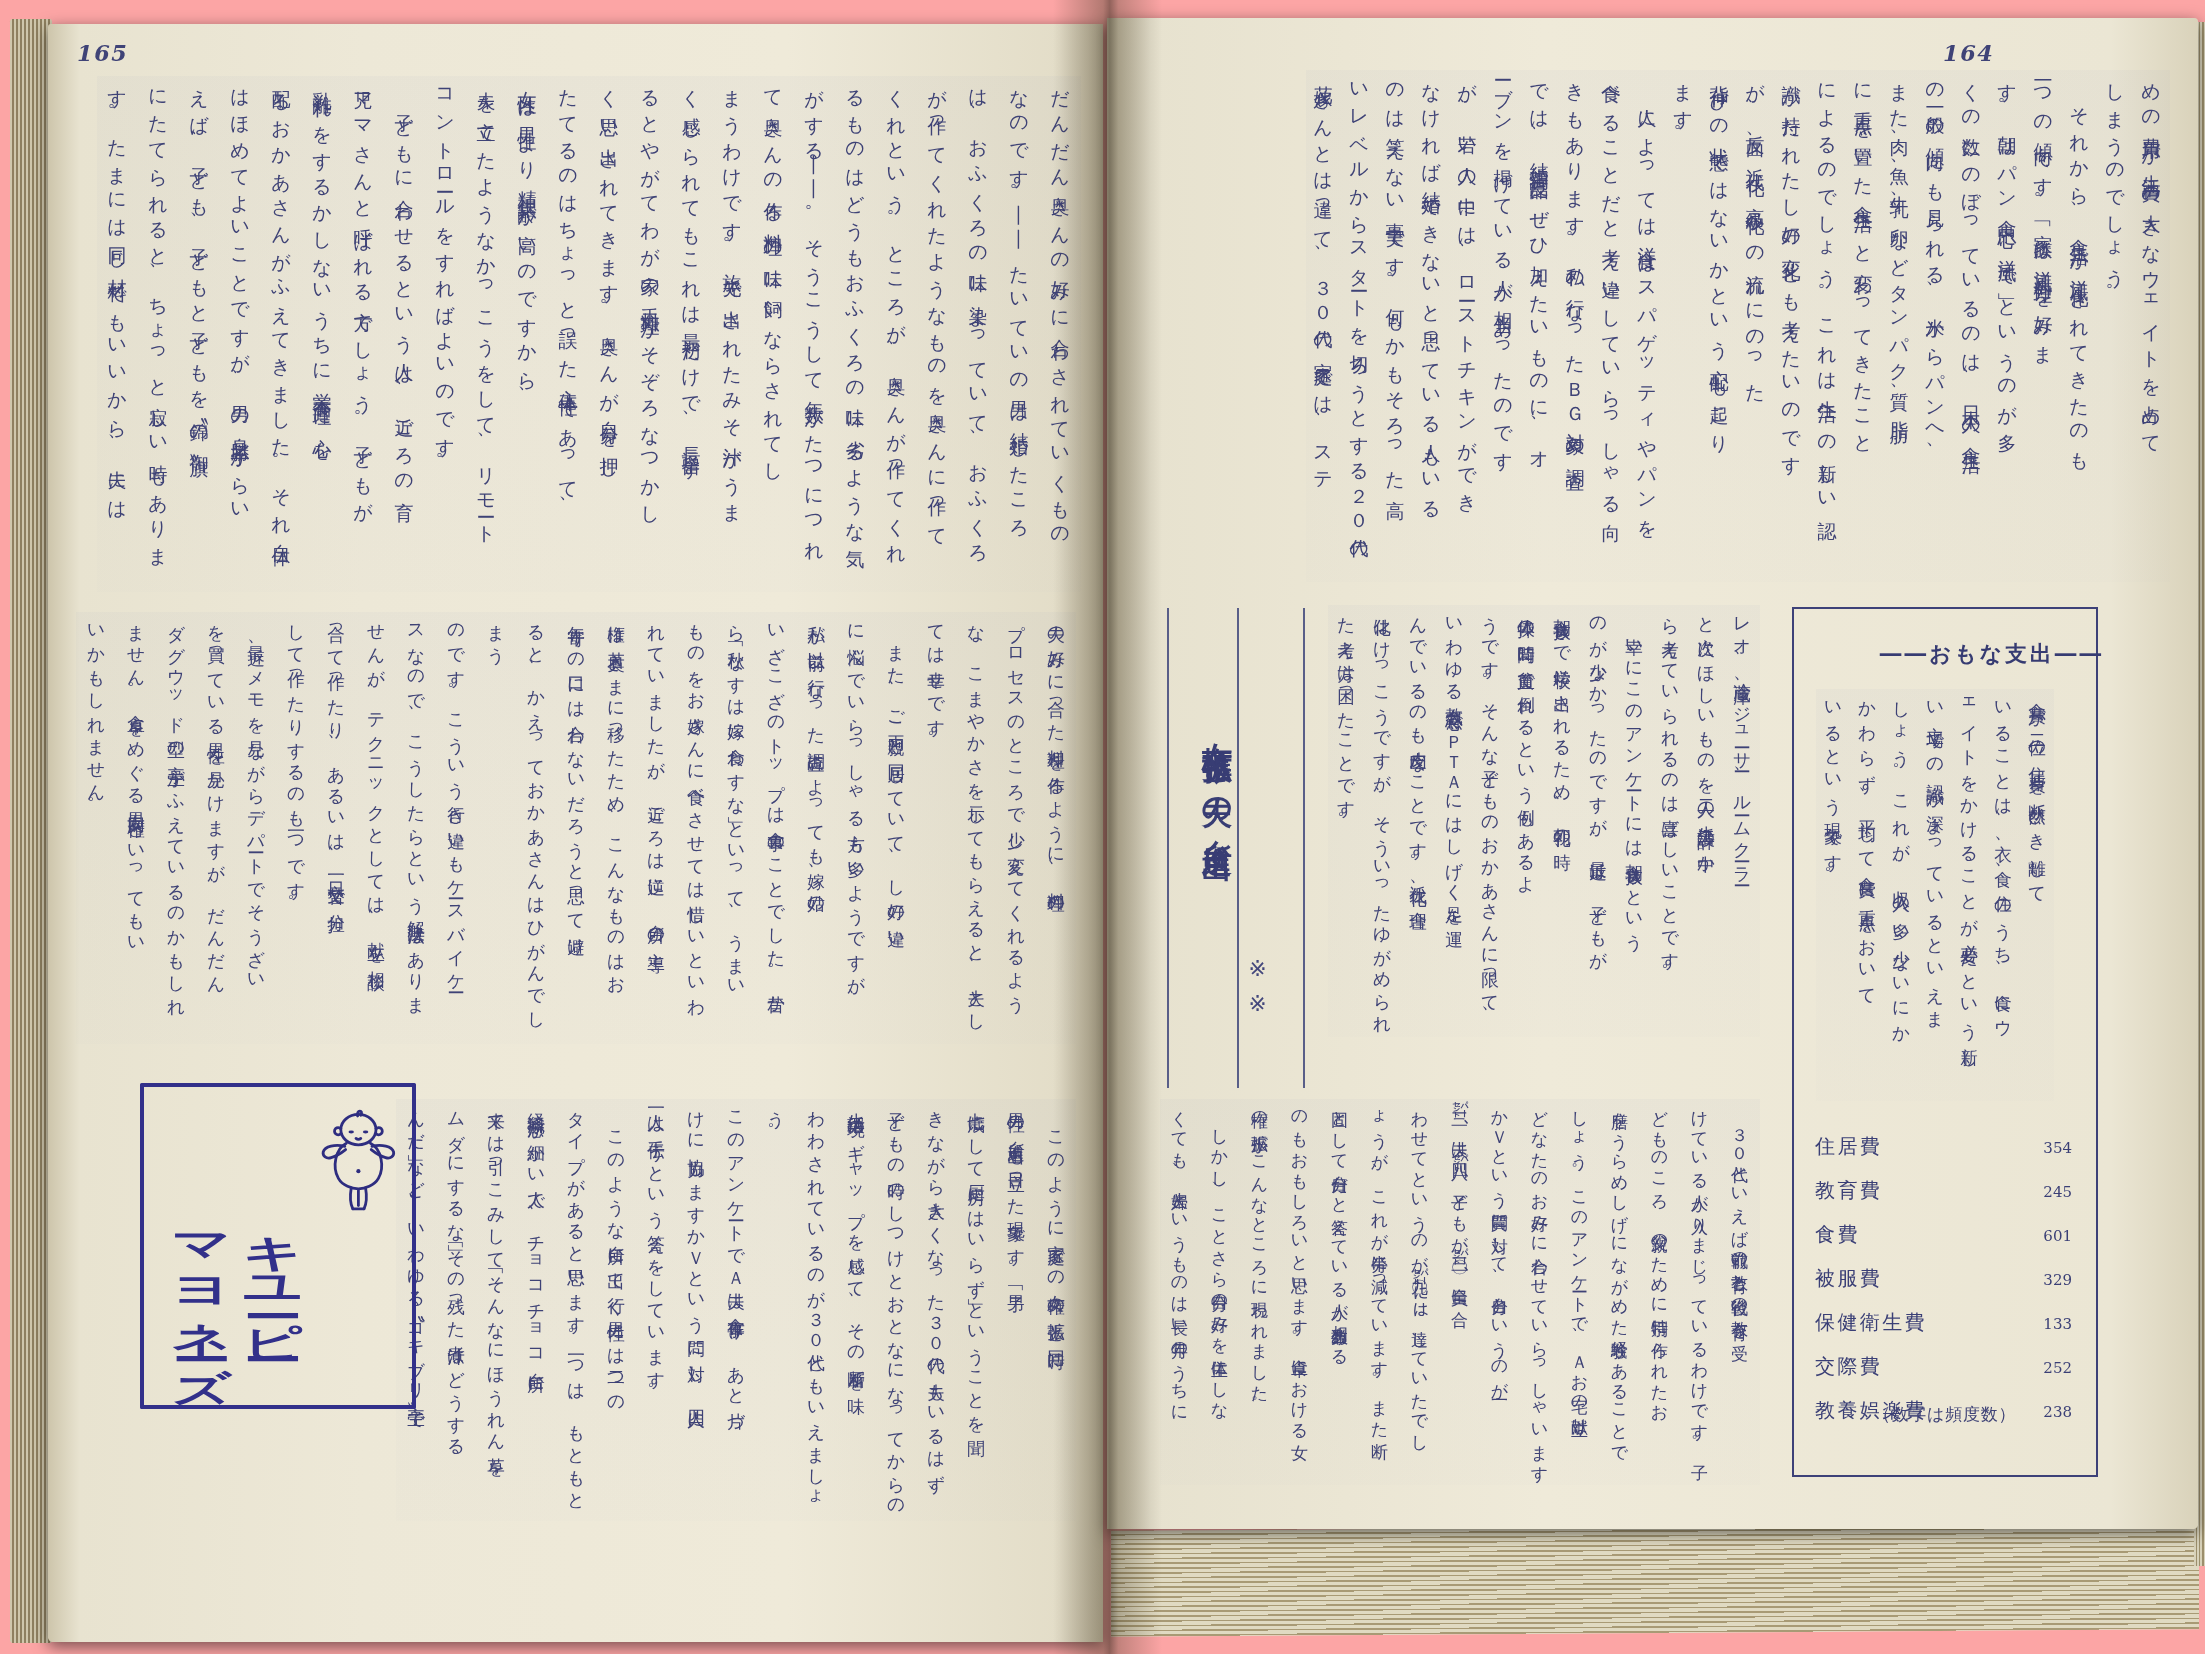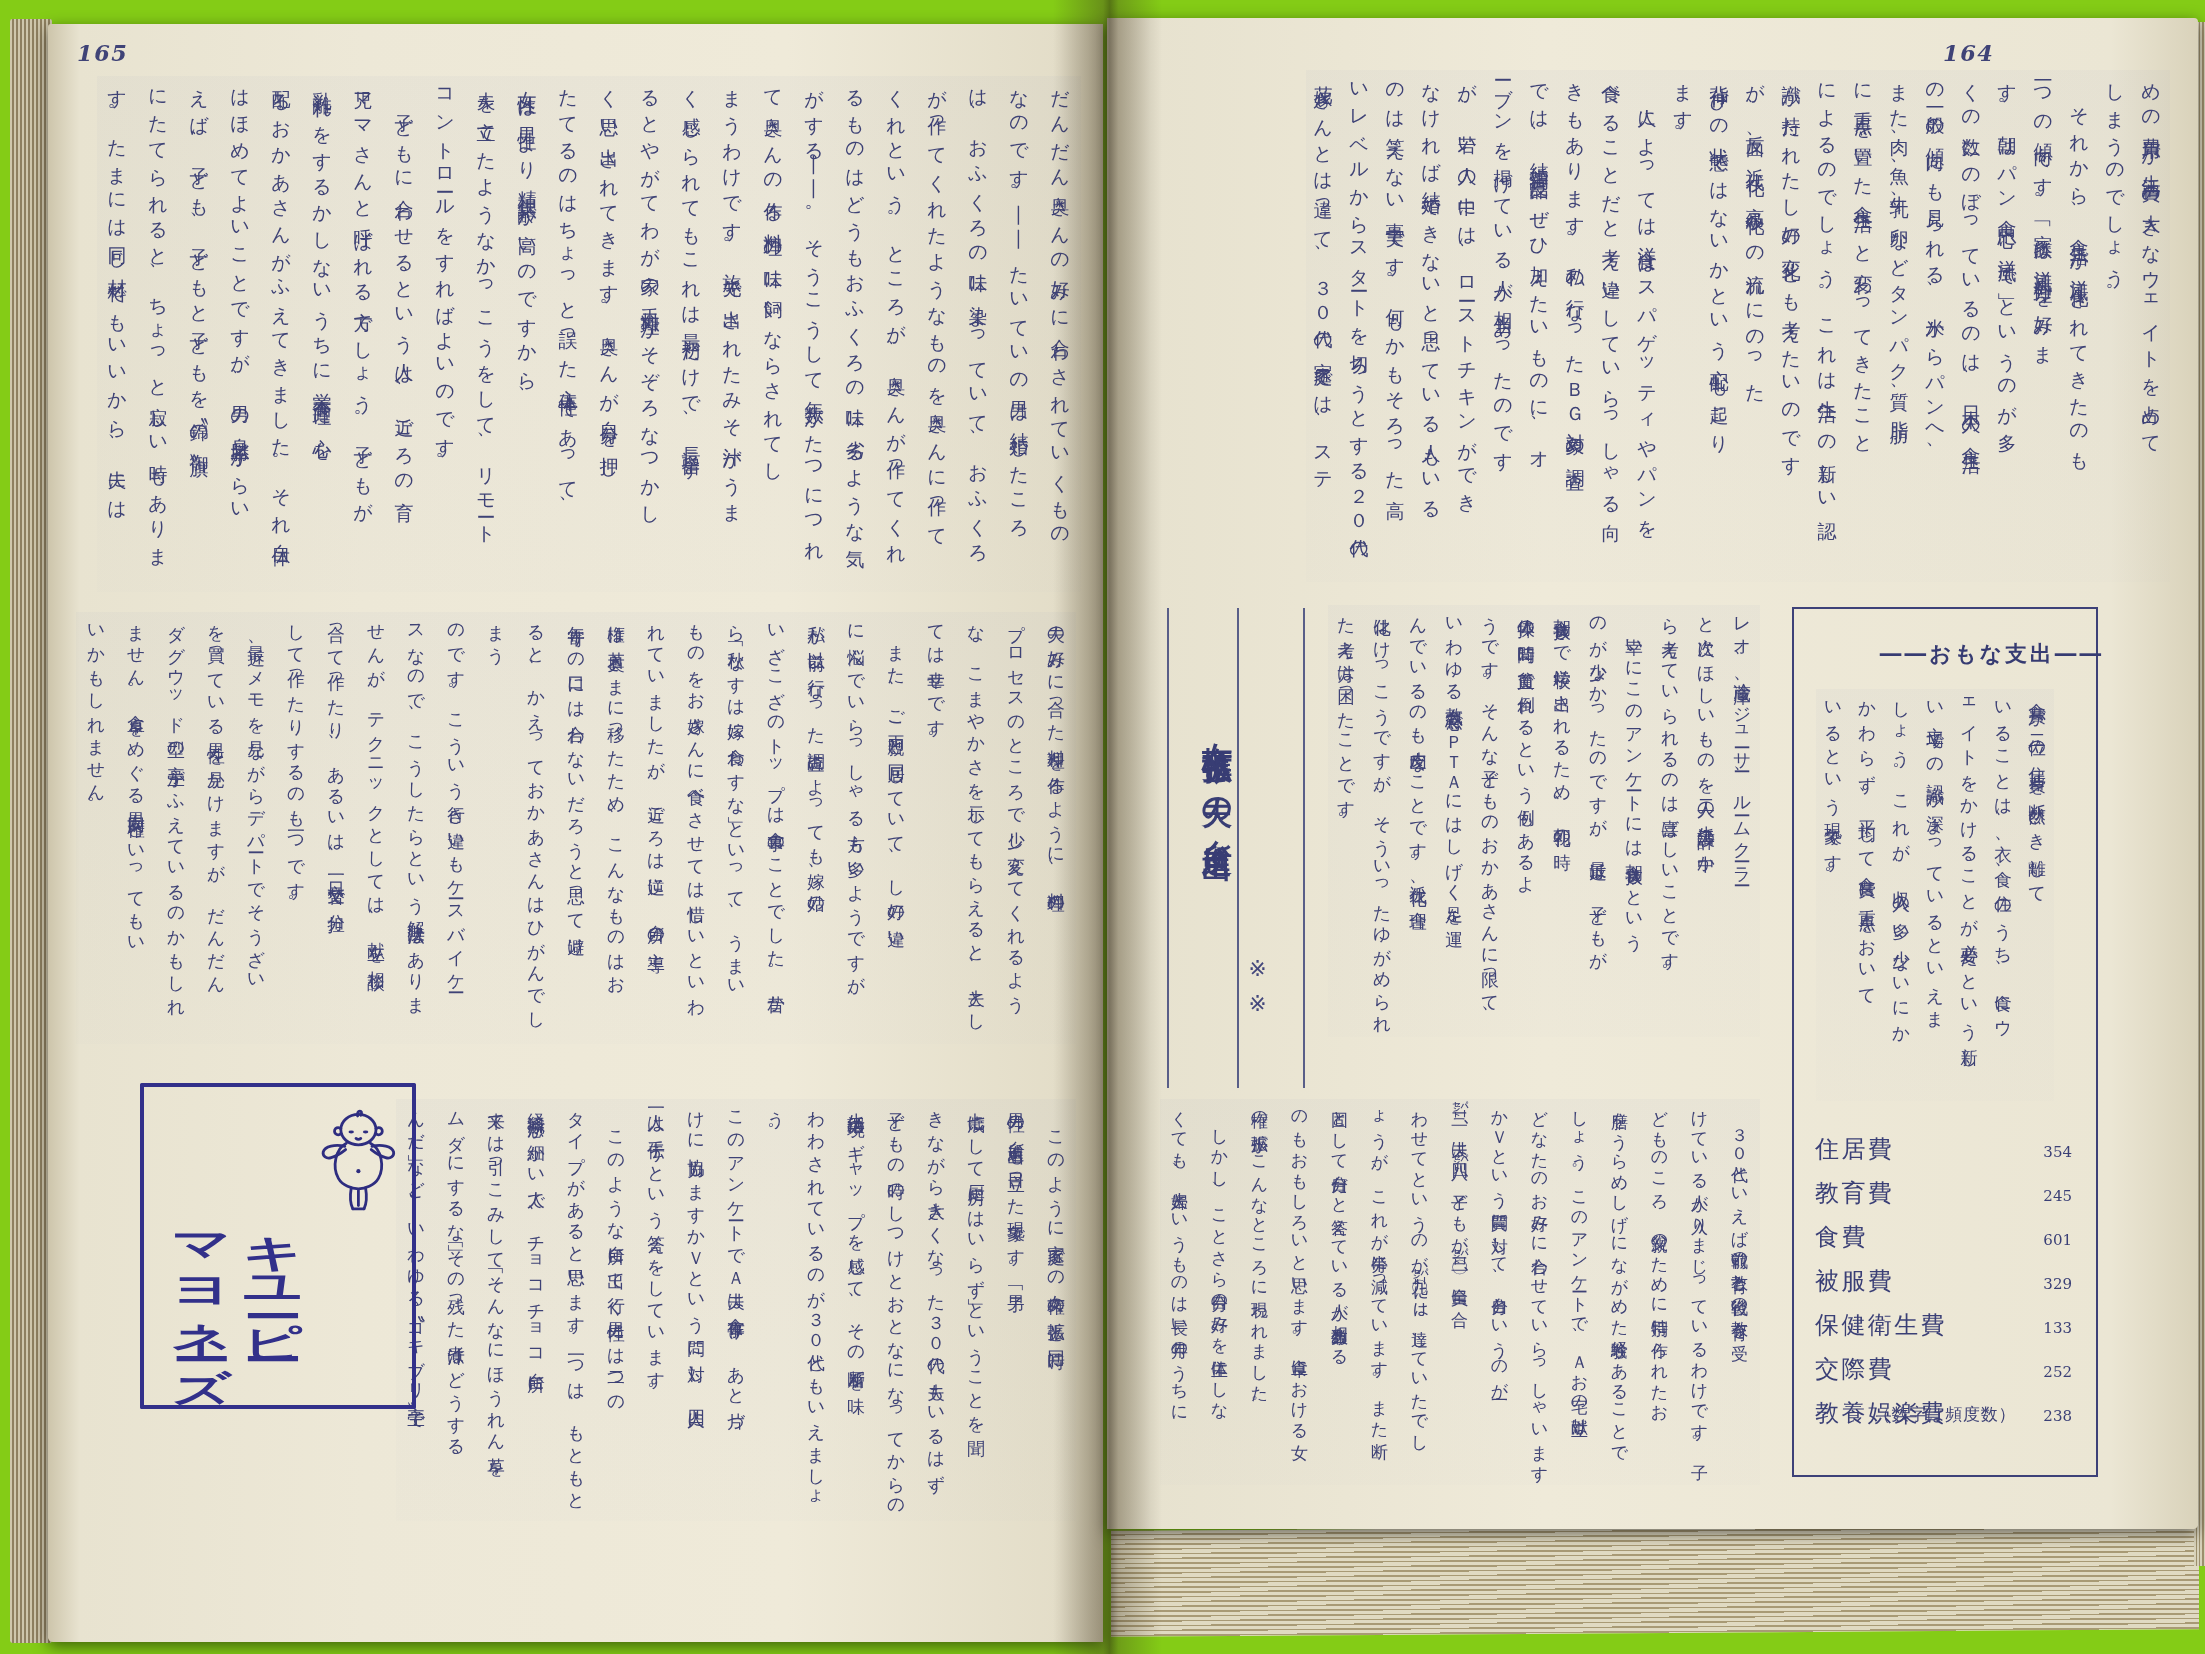--- a/index.html
+++ b/index.html
@@ -1,16 +1,16 @@
 <!DOCTYPE html>
 <html lang="ja" style="font-size:12.8px"><head>
 <meta charset="utf-8">
 <style>
   html,body{margin:0;padding:0;background:#17150e;}
-  #stage{position:relative;width:2205px;height:1655px;background:#84cc16;overflow:hidden;
+  #stage{position:relative;width:2205px;height:1655px;background:#fca5a5;overflow:hidden;
          font-family:"DejaVu Sans",sans-serif;}
   
   .stack{position:absolute;}
   .stack-left{left:9.6px;top:19px;width:42px;height:1624px;
     background:repeating-linear-gradient(90deg,#cfc7ac 0 2.4px,#8e8060 2.4px 4px);border-radius:2.4px;}
   .stack-bottom-right{left:1111px;top:1527px;width:1088px;height:106px;
     background:repeating-linear-gradient(180deg,#e0dac2 0 3.2px,#a89a75 3.2px 4.8px);
     transform:skewY(-0.4deg);}
   .stack-right{left:2194px;top:22.4px;width:11.2px;height:1544px;
     background:repeating-linear-gradient(90deg,#d8d2ba 0 1.6px,#9c8f6c 1.6px 3.2px);}
@@ -36,21 +36,21 @@
     color:#383d74;letter-spacing:4px;width:67px;text-align:start;}
   .end-marks{position:absolute;writing-mode:vertical-rl;font-size:21.6px;color:#43477c;letter-spacing:9.6px;}
   
   .expense-box{position:absolute;left:1792px;top:607px;width:306px;height:870px;
     border:2.4px solid #3d4178;box-sizing:border-box;}
   .box-title{position:absolute;left:0;top:30px;width:100%;text-align:center;
     font-size:21.6px;font-weight:bold;color:#363b72;letter-spacing:3.2px;padding-left:47px;}
   .box-intro{position:absolute;right:42px;top:80px;height:412px;}
   .expense-rows{position:absolute;left:21px;right:24px;top:524px;}
   .expense-row{display:flex;justify-content:space-between;align-items:baseline;height:44px;}
-  .row-label{font-size:24px;color:#3a3f76;letter-spacing:2.4px;}
+  .row-label{font-size:20px;color:#3a3f76;letter-spacing:2.4px;}
   .row-value{font-size:15px;color:#3a3f76;font-family:"DejaVu Serif",serif;}
   .box-note{position:absolute;left:0;top:794px;width:100%;text-align:center;
     font-size:17px;color:#3e4276;letter-spacing:0.8px;}
   
   .ad-box{position:absolute;left:140px;top:1083px;width:276px;height:326px;
     border:4px solid #32308a;box-sizing:border-box;border-radius:1.6px;}
   .ad-doll{position:absolute;left:172px;top:21px;}
   .ad-text{position:absolute;left:22.4px;top:122px;writing-mode:vertical-rl;
     transform:scale(1.55,1);transform-origin:left top;color:#32308a;}
   .ad-text .vcol{font-size:38px;font-weight:bold;line-height:46px;letter-spacing:0;

